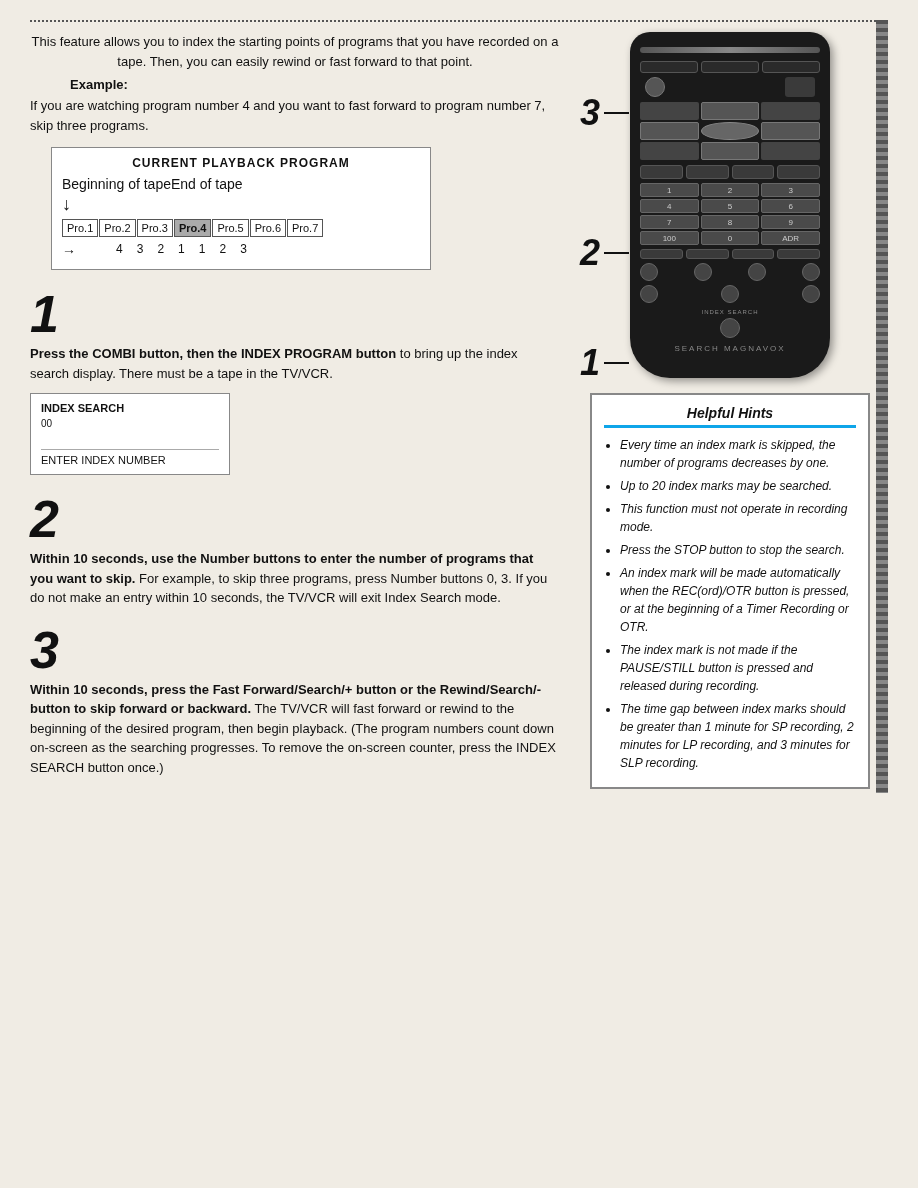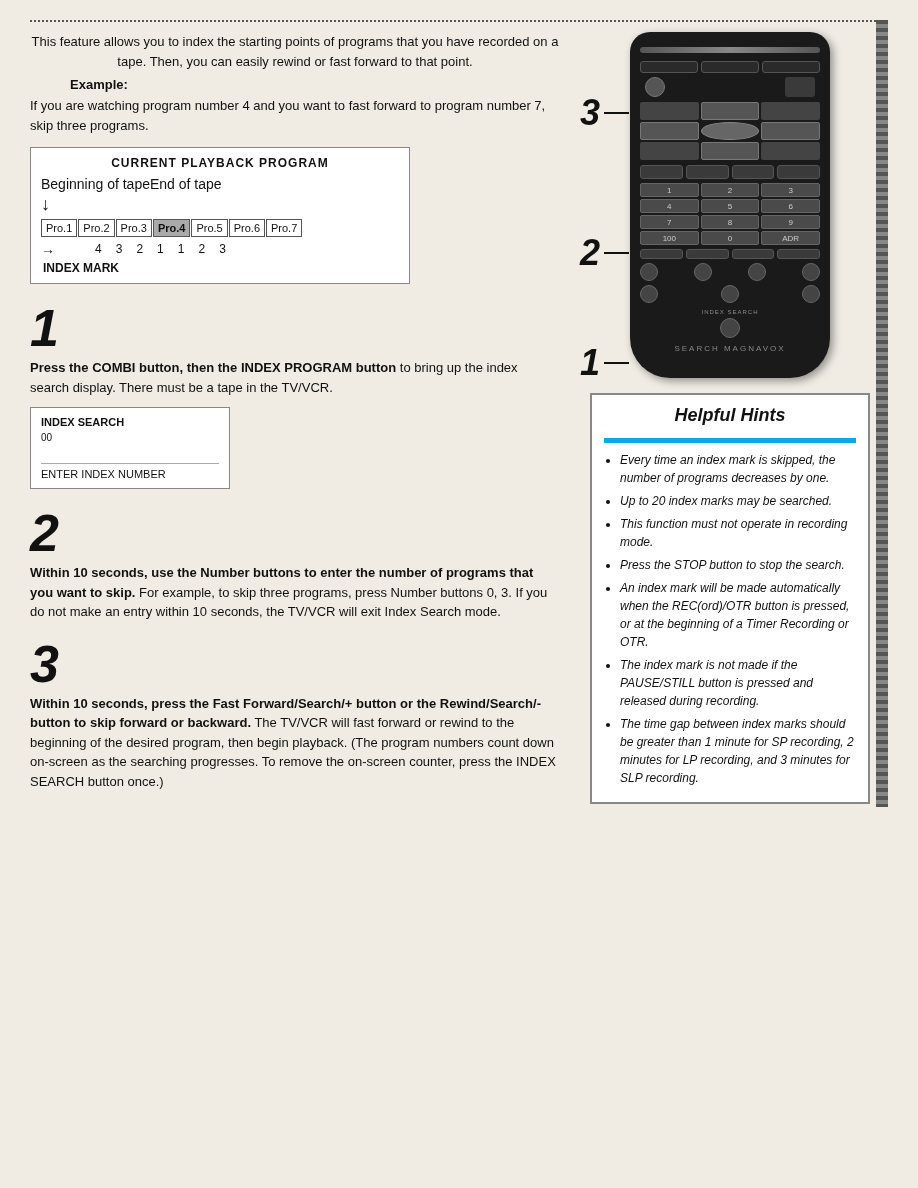--- a/index.html
+++ b/index.html
@@ -60,20 +60,21 @@
     }
 
     
     .playback-box {
       border: 1px solid #888;
       padding: 8px 10px;
       margin-bottom: 18px;
       background: #fff;
       max-width: 380px;
       font-size: 12px;
+      margin-left: 21px;
     }
     .playback-title {
       text-align: center;
       font-weight: bold;
       font-size: 12px;
       margin-bottom: 6px;
       letter-spacing: 1px;
     }
     .prog-cell {
       border: 1px solid #555;
@@ -194,25 +195,25 @@
       border: 2px solid #888;
       background: #fff;
       padding: 10px 12px;
       margin-top: 15px;
       width: 100%;
       font-size: 12px;
     }
     .hints-title {
       font-weight: bold;
       font-style: italic;
-      font-size: 18px;
+      font-size: 14px;
       margin-bottom: 8px;
       text-align: center;
-      border-bottom: 5px solid #0ea5e9;
-      padding-bottom: 12px;
+      border-bottom: 3px solid #0ea5e9;
+      padding-bottom: 4px;
     }
     .hints-list {
       list-style: disc;
       padding-left: 16px;
       line-height: 1.5;
     }
     .hints-list li {
       margin-bottom: 5px;
       font-style: italic;
     }
@@ -305,21 +306,20 @@
           <div class="numbers-row-data">
             <span>4</span>
             <span>3</span>
             <span>2</span>
             <span>1</span>
             <span>1</span>
             <span>2</span>
             <span>3</span>
           </div>
         </div>
-        <div class="index-mark-label">INDEX MARK</div>
       </div>
 
       <div class="step-block">
         <div class="step-num">1</div>
         <p class="step-text">
           <strong>Press the COMBI button, then the INDEX PROGRAM button</strong>
           <span> to bring up the index search display. There must be a tape in the TV/VCR.</span>
         </p>
 
         <div class="index-display">

